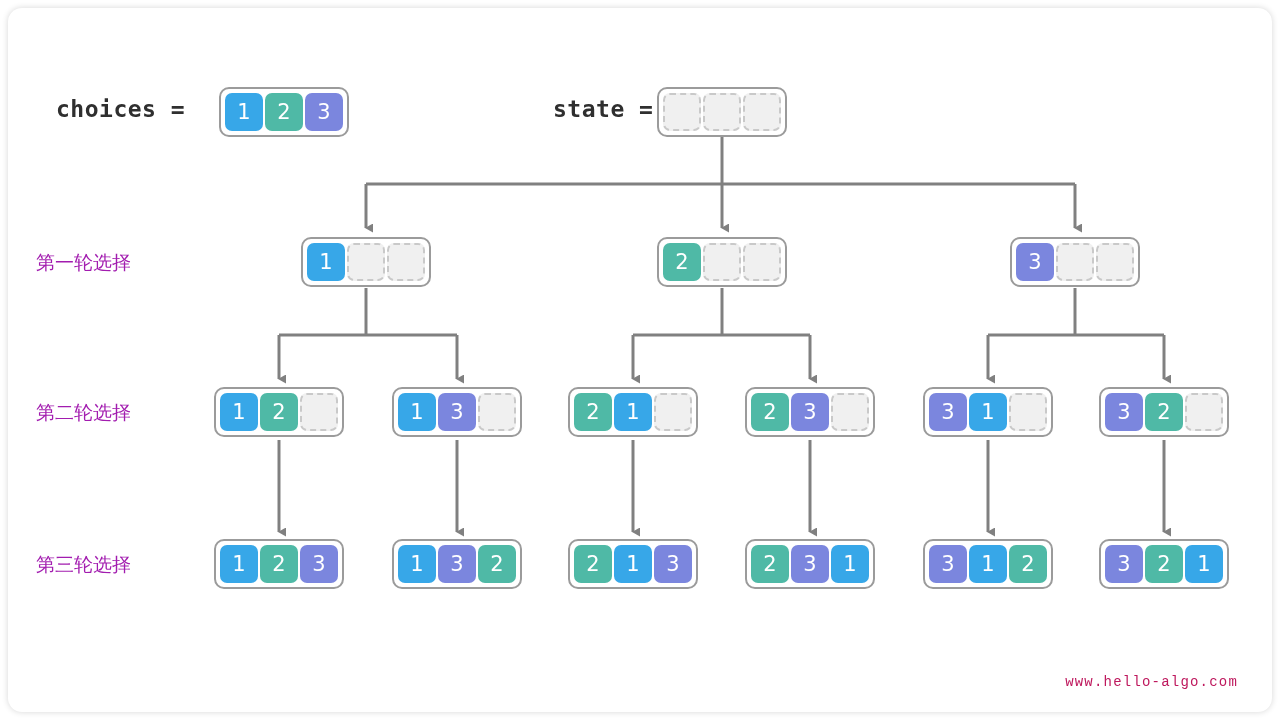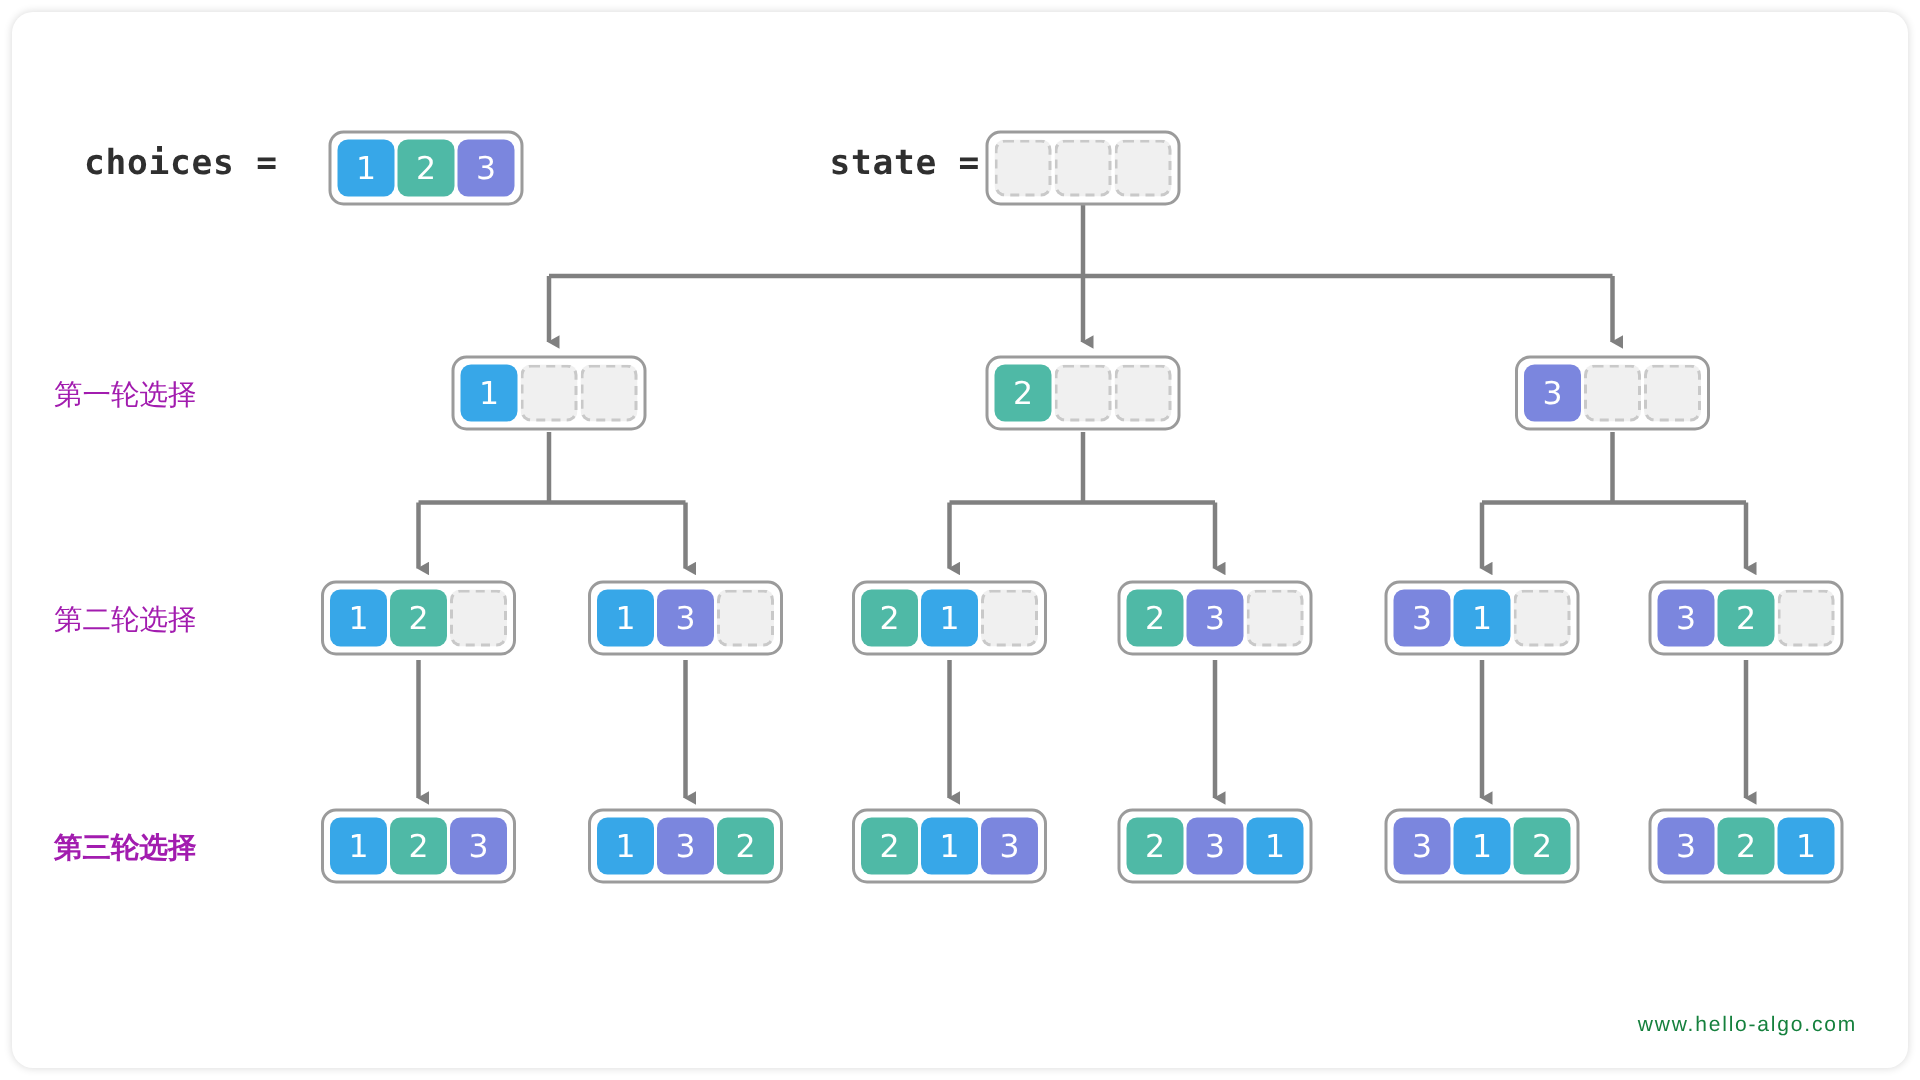--- a/index.html
+++ b/index.html
@@ -29,22 +29,22 @@
     font-size:23px;font-weight:700;color:#2f2f2f;
     letter-spacing:0.5px;white-space:nowrap;
   }
   .row-label{
     position:absolute;
     font-size:19px;color:#a21caf;white-space:nowrap;
     font-family:"DejaVu Sans","Liberation Sans",sans-serif;
   }
   .watermark{
     position:absolute;right:42px;bottom:30px;
-    font-family:Liberation Sans, sans-serif;
-    font-size:14px;color:#15803d;letter-spacing:1.2px;white-space:nowrap;
+    font-family:Liberation Mono, monospace;
+    font-size:14px;color:#be185d;letter-spacing:1.2px;white-space:nowrap;
   }
 
   
   .array{
     position:absolute;
     display:flex;align-items:center;
     border:2.5px solid #9b9b9b;border-radius:10px;
     background:#ffffff;
     padding:4px;box-sizing:border-box;
     gap:2px;
@@ -109,21 +109,21 @@
       <path d="M988,440 L988,532" marker-end="url(#arrow)"></path>
       <path d="M1164,440 L1164,532" marker-end="url(#arrow)"></path>
     </g>
   </svg>
 
   <div class="mono-label" style="left:56px;top:96px;">choices =</div>
   <div class="mono-label" style="left:521px;top:96px;margin-left:32px;">state =</div>
 
   <div class="row-label" style="left:36px;top:250px;">第一轮选择</div>
   <div class="row-label" style="left:36px;top:400px;">第二轮选择</div>
-  <div class="row-label" style="left:36px;top:552px;font-weight:bold;">第三轮选择</div>
+  <div class="row-label" style="left:36px;top:552px;">第三轮选择</div>
 
   <div id="arrays">
       <div class="array" style="left: 219px; top: 87px;">
         <div class="cell v1">1</div>
         <div class="cell v2">2</div>
         <div class="cell v3">3</div>
       </div>
       <div class="array" style="left: 657px; top: 87px;">
         <div class="cell empty"></div>
         <div class="cell empty"></div>

